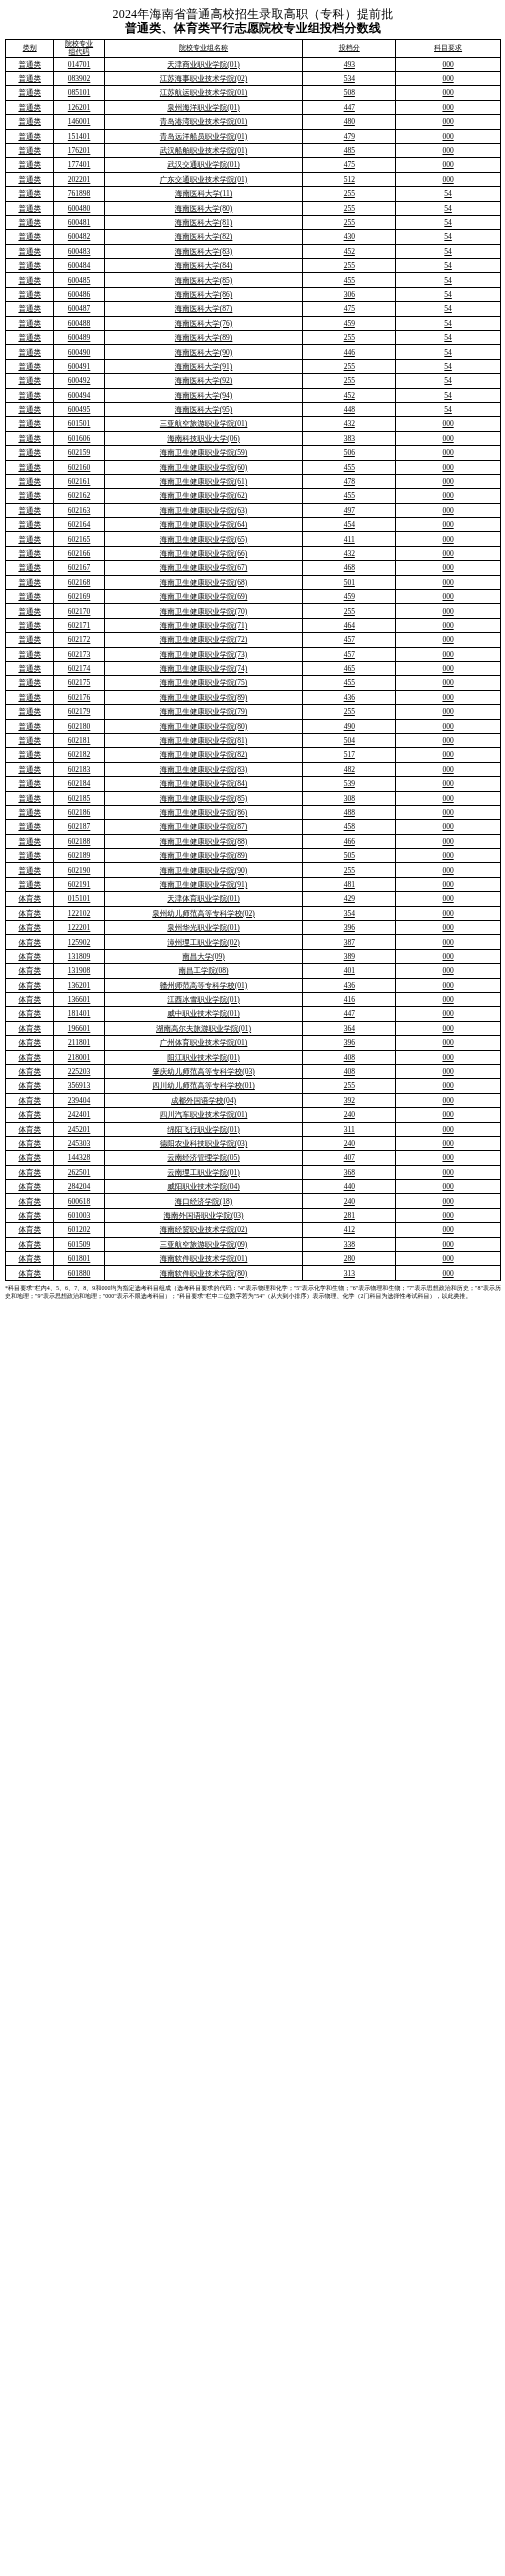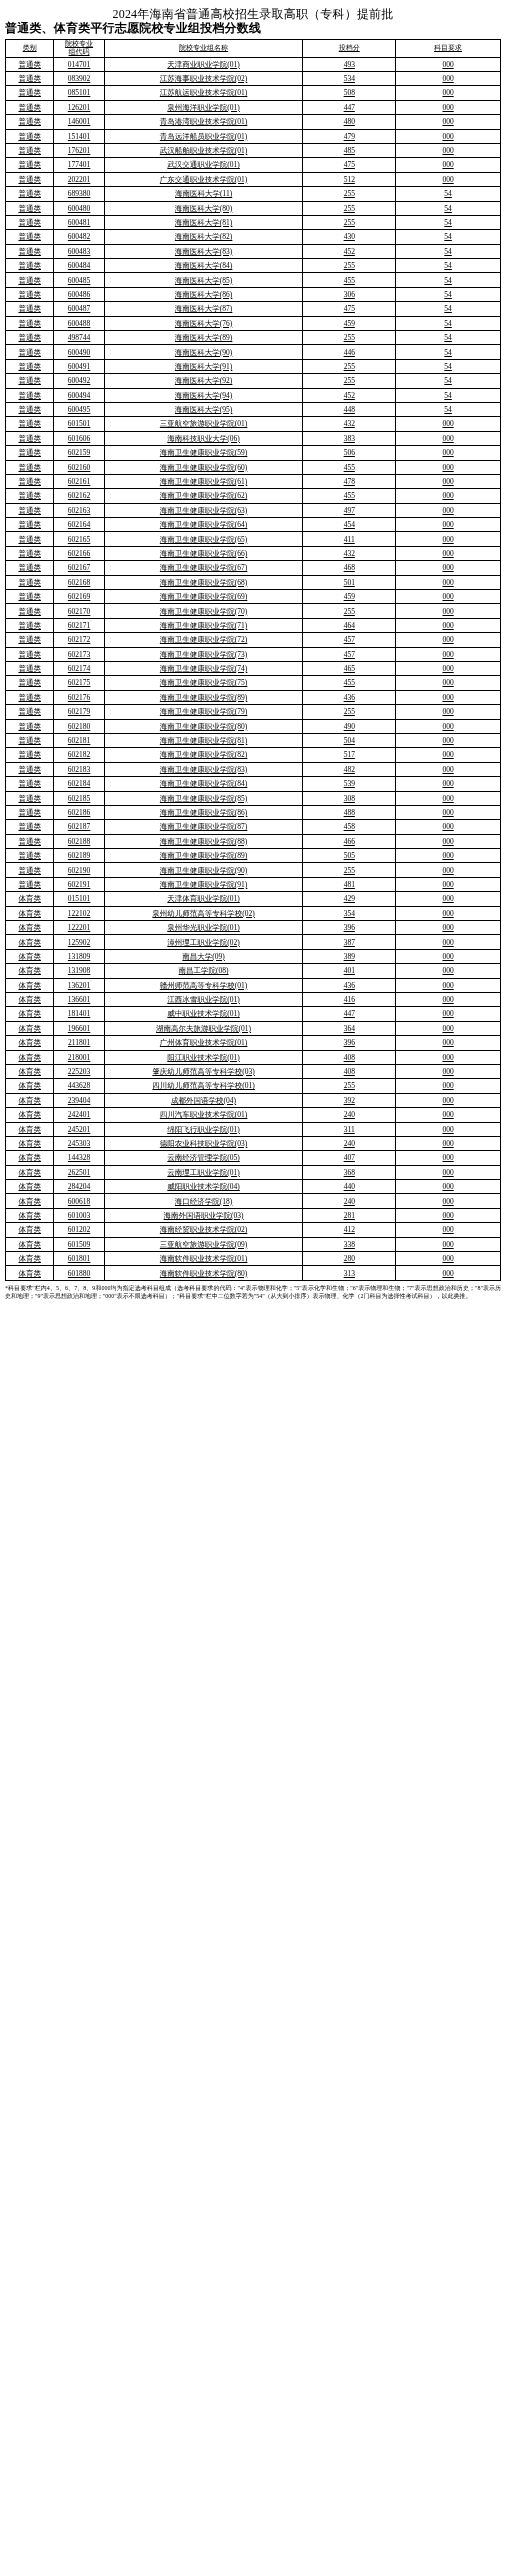--- a/index.html
+++ b/index.html
@@ -19,20 +19,21 @@
   }
   .title {
     text-align: center;
     font-weight: normal;
     font-size: 12px;
     line-height: 14px;
     letter-spacing: 0.2px;
     margin: 1.7px 0 0.8px 0;
   }
   .subtitle {
+    text-align: center;
     font-weight: bold;
     font-size: 12px;
     line-height: 14px;
     letter-spacing: 0.2px;
     margin: 0 0 3.3px 0;
   }
   table.score {
     border-collapse: collapse;
     width: 100%;
     table-layout: fixed;
@@ -158,21 +159,21 @@
         </tr>
         <tr>
           <td>普通类</td>
           <td>202201</td>
           <td class="name">广东交通职业技术学院(01)</td>
           <td>512</td>
           <td>000</td>
         </tr>
         <tr>
           <td>普通类</td>
-          <td>689380</td>
+          <td>761898</td>
           <td class="name">海南医科大学(11)</td>
           <td>255</td>
           <td>54</td>
         </tr>
         <tr>
           <td>普通类</td>
           <td>600480</td>
           <td class="name">海南医科大学(80)</td>
           <td>255</td>
           <td>54</td>
@@ -228,21 +229,21 @@
         </tr>
         <tr>
           <td>普通类</td>
           <td>600488</td>
           <td class="name">海南医科大学(76)</td>
           <td>459</td>
           <td>54</td>
         </tr>
         <tr>
           <td>普通类</td>
-          <td>498744</td>
+          <td>600489</td>
           <td class="name">海南医科大学(89)</td>
           <td>255</td>
           <td>54</td>
         </tr>
         <tr>
           <td>普通类</td>
           <td>600490</td>
           <td class="name">海南医科大学(90)</td>
           <td>446</td>
           <td>54</td>
@@ -592,21 +593,21 @@
         </tr>
         <tr>
           <td>体育类</td>
           <td>225203</td>
           <td class="name">肇庆幼儿师范高等专科学校(03)</td>
           <td>408</td>
           <td>000</td>
         </tr>
         <tr>
           <td>体育类</td>
-          <td>443628</td>
+          <td>356913</td>
           <td class="name">四川幼儿师范高等专科学校(01)</td>
           <td>255</td>
           <td>000</td>
         </tr>
         <tr>
           <td>体育类</td>
           <td>239404</td>
           <td class="name">成都外国语学校(04)</td>
           <td>392</td>
           <td>000</td>

